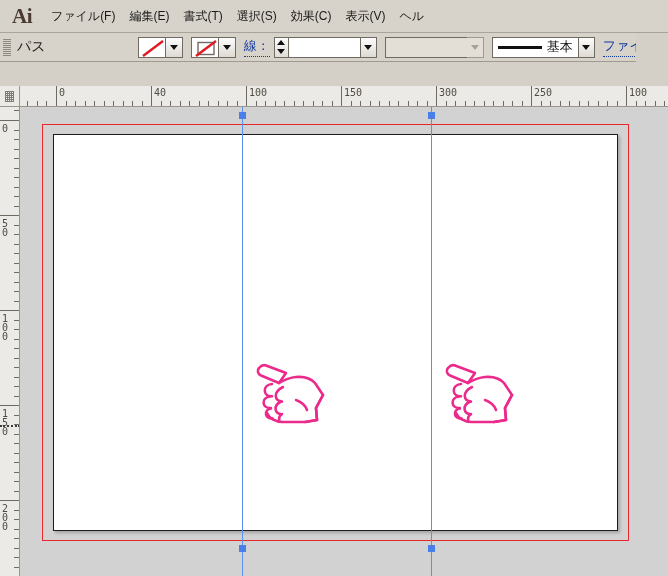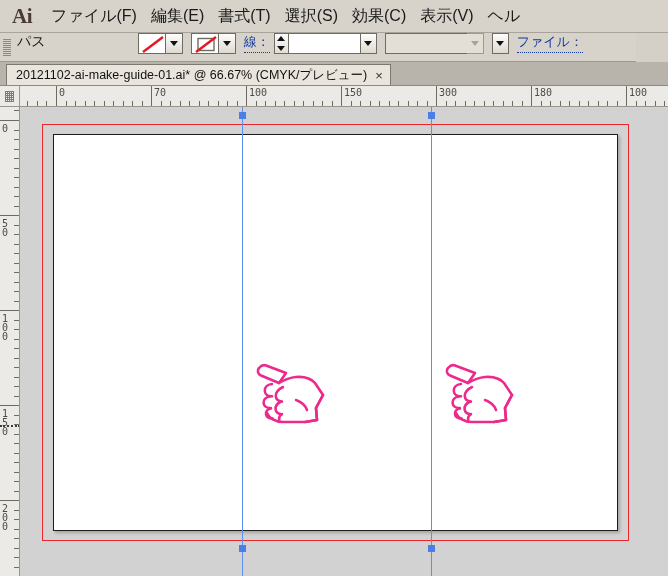--- a/index.html
+++ b/index.html
@@ -21,31 +21,31 @@
   }
   .ai-logo {
     width: 44px; height: 33px;
     display: flex; align-items: center; justify-content: center;
     font-family: "Liberation Serif", "DejaVu Serif", serif;
     font-weight: bold; font-size: 21px; color: #4a3a33;
     letter-spacing: -0.5px;
     flex: 0 0 auto;
   }
   .menu-item {
-    font-size: 16px; color: #1a1a1a;
+    font-size: 12px; color: #1a1a1a;
     padding: 3px 7px; white-space: nowrap;
     flex: 0 0 auto;
   }
 
   
   .controlbar {
     position: absolute; left: 0; top: 33px; width: 636px; height: 29px;
     background: #d7d3cb;
     border-bottom: 1px solid #9e9a92;
-    display: flex; align-items: flex-start;
+    display: flex; align-items: center;
     overflow: hidden;
   }
   .gripper {
     width: 13px; height: 29px; flex: 0 0 auto;
     display: flex; flex-direction: column; justify-content: center;
     align-items: center; gap: 1px; padding: 5px 0;
   }
   .gripper i {
     display: block; width: 8px; height: 1px;
     background: #8d8981; border-radius: 0;
@@ -282,56 +282,54 @@
 
     <div class="gap8"></div>
 
     <div class="field disabled" style="width:82px;border-right:none;"></div>
     <div class="dd-btn" style="background:#e3dfd7;border-color:#9e9a92;">
       <span class="caret dim"></span>
     </div>
 
     <div class="gap8"></div>
 
+    <div class="stroke-preview">
+      <span class="stroke-line"></span>
+      <span class="stroke-name">基本</span>
+    </div>
     <div class="dd-btn sep">
       <span class="caret"></span>
     </div>
 
     <div class="gap8"></div>
 
     <div class="link-label">ファイル：</div>
     <div class="gap4"></div>
 
   </div>
 
-  <div class="tabstrip">
-    <div class="doctab">
-      <span>20121102-ai-make-guide-01.ai* @ 66.67% (CMYK/プレビュー)</span>
-      <span class="tab-close">×</span>
-    </div>
-  </div>
 
   <div class="ruler-corner">
     <span class="corner-dots"></span>
   </div>
 
   <div class="hruler" id="hruler">
       <div class="tick major" style="left: 36px;"></div>
       <div class="lbl" style="left: 39px;">0</div>
       <div class="tick minor" style="left: 46px;"></div>
       <div class="tick minor" style="left: 55px;"></div>
       <div class="tick minor" style="left: 65px;"></div>
       <div class="tick minor" style="left: 74px;"></div>
       <div class="tick minor" style="left: 84px;"></div>
       <div class="tick minor" style="left: 93px;"></div>
       <div class="tick minor" style="left: 103px;"></div>
       <div class="tick minor" style="left: 112px;"></div>
       <div class="tick minor" style="left: 122px;"></div>
       <div class="tick major" style="left: 131px;"></div>
-      <div class="lbl" style="left: 134px;">70</div>
+      <div class="lbl" style="left: 134px;">40</div>
       <div class="tick minor" style="left: 141px;"></div>
       <div class="tick minor" style="left: 150px;"></div>
       <div class="tick minor" style="left: 160px;"></div>
       <div class="tick minor" style="left: 169px;"></div>
       <div class="tick minor" style="left: 179px;"></div>
       <div class="tick minor" style="left: 188px;"></div>
       <div class="tick minor" style="left: 198px;"></div>
       <div class="tick minor" style="left: 207px;"></div>
       <div class="tick minor" style="left: 217px;"></div>
       <div class="tick major" style="left: 226px;"></div>
@@ -361,21 +359,21 @@
       <div class="tick minor" style="left: 426px;"></div>
       <div class="tick minor" style="left: 435px;"></div>
       <div class="tick minor" style="left: 445px;"></div>
       <div class="tick minor" style="left: 454px;"></div>
       <div class="tick minor" style="left: 464px;"></div>
       <div class="tick minor" style="left: 473px;"></div>
       <div class="tick minor" style="left: 483px;"></div>
       <div class="tick minor" style="left: 492px;"></div>
       <div class="tick minor" style="left: 502px;"></div>
       <div class="tick major" style="left: 511px;"></div>
-      <div class="lbl" style="left: 514px;">180</div>
+      <div class="lbl" style="left: 514px;">250</div>
       <div class="tick minor" style="left: 521px;"></div>
       <div class="tick minor" style="left: 530px;"></div>
       <div class="tick minor" style="left: 540px;"></div>
       <div class="tick minor" style="left: 549px;"></div>
       <div class="tick minor" style="left: 559px;"></div>
       <div class="tick minor" style="left: 568px;"></div>
       <div class="tick minor" style="left: 578px;"></div>
       <div class="tick minor" style="left: 587px;"></div>
       <div class="tick minor" style="left: 597px;"></div>
       <div class="tick major" style="left: 606px;"></div>

